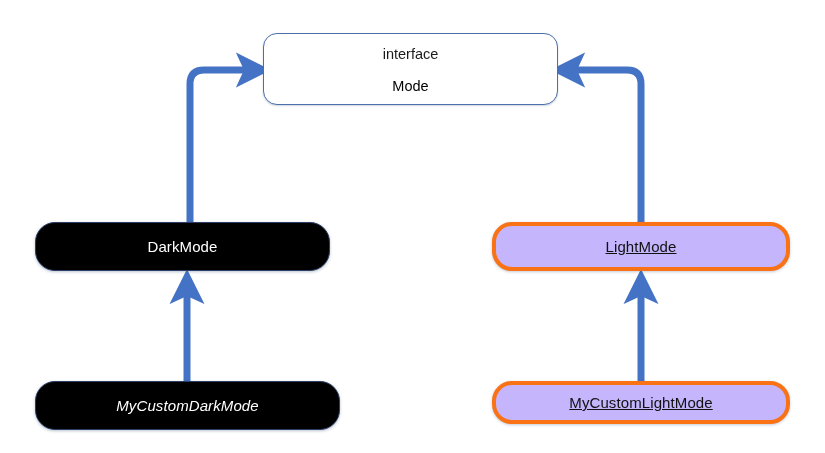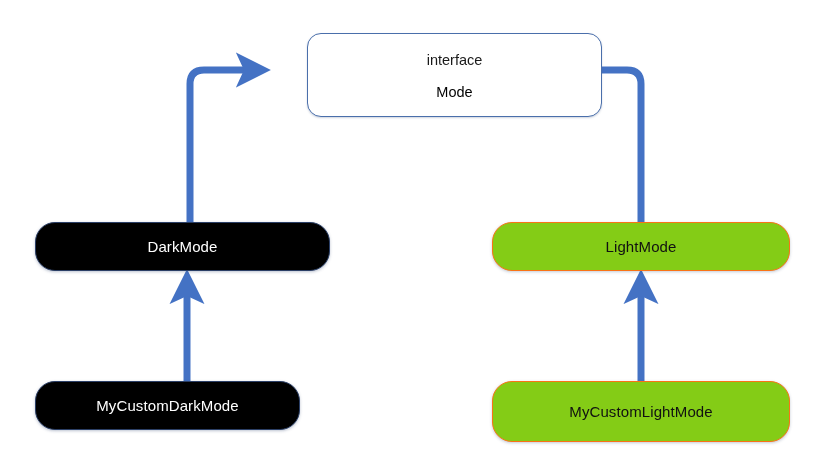--- a/index.html
+++ b/index.html
@@ -32,61 +32,61 @@
     flex-direction: column;
     align-items: center;
     justify-content: center;
     border-radius: 20px;
     z-index: 2;
   }
   .node-interface {
     left: 263px;
     top: 33px;
     width: 295px;
-    height: 84px;
+    height: 72px;
     background: #ffffff;
     border: 1px solid #4a6fab;
     border-radius: 14px;
     box-shadow: 0 1px 2px rgba(80,100,140,0.28);
     padding-top: 2px;
-    margin-left: 44px;
   }
   .iface-stereotype {
     font-size: 14.5px;
     color: #1a1a1a;
     line-height: 1;
     margin-bottom: 17px;
   }
   .iface-name {
     font-size: 14.5px;
     font-weight: normal;
     color: #000000;
     line-height: 1;
   }
   .node-dark {
     background: #000000;
     border: 1px solid #2b3f66;
     color: #ffffff;
     box-shadow: 0 1px 3px rgba(60,80,120,0.35);
   }
   .node-light {
-    background: #84cc16;
-    border: 1px solid #f97316;
+    background: #c4b5fd;
+    border: 4px solid #f97316;
     color: #111111;
     box-shadow: 0 1px 3px rgba(60,80,120,0.3);
+    text-decoration: underline;
   }
   .node-label {
     font-size: 15px;
     line-height: 1;
     letter-spacing: 0.1px;
   }
   .pos-darkmode   { left: 35px;  top: 222px; width: 295px; height: 49px; }
   .pos-lightmode  { left: 492px; top: 222px; width: 298px; height: 49px; }
-  .pos-customdark { left: 35px;  top: 381px; width: 265px; height: 49px; }
-  .pos-customlight{ left: 492px; top: 381px; width: 298px; height: 61px; }
+  .pos-customdark { left: 35px;  top: 381px; width: 305px; height: 49px; font-style: italic; }
+  .pos-customlight{ left: 492px; top: 381px; width: 298px; height: 43px; }
 </style>
 </head>
 <body>
 
 <div id="canvas">
 
   <svg id="arrow-layer" viewBox="0 0 825 453" width="825" height="453" xmlns="http://www.w3.org/2000/svg">
     <defs>
       <marker id="head-right" markerWidth="5.2" markerHeight="5.2" refX="2.3" refY="2.6" orient="auto" markerUnits="strokeWidth">
         <path d="M0,0.1 L5.0,2.6 L0,5.1 L1.15,2.6 Z" fill="#4472c4"></path>

